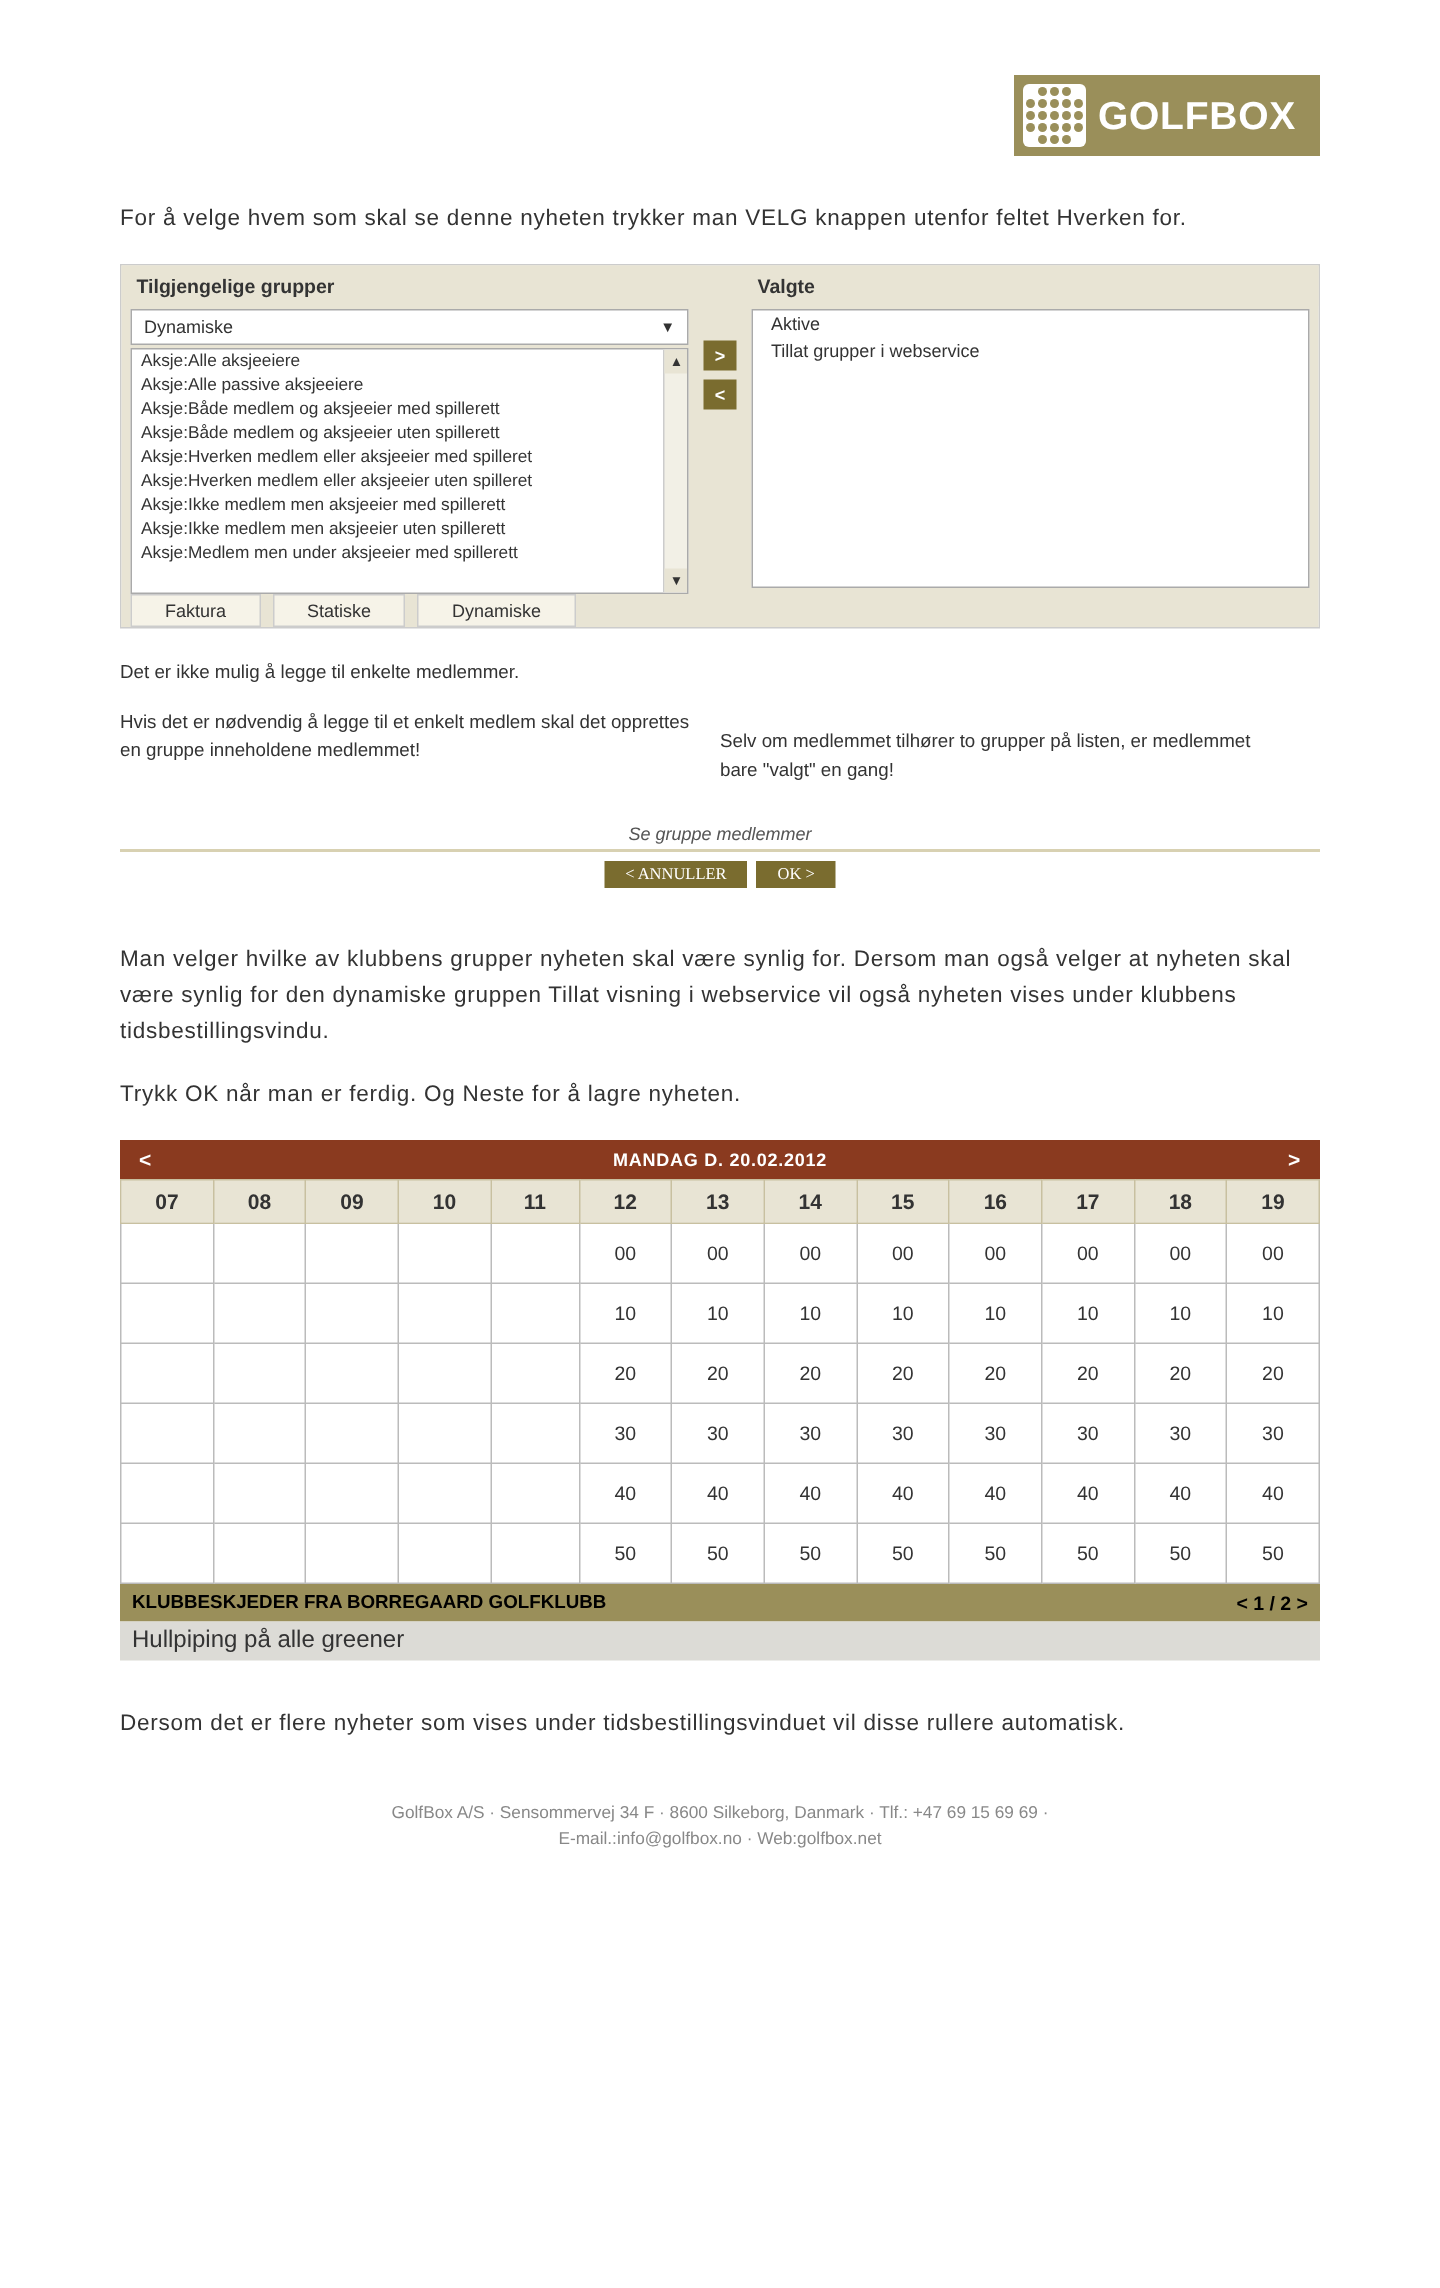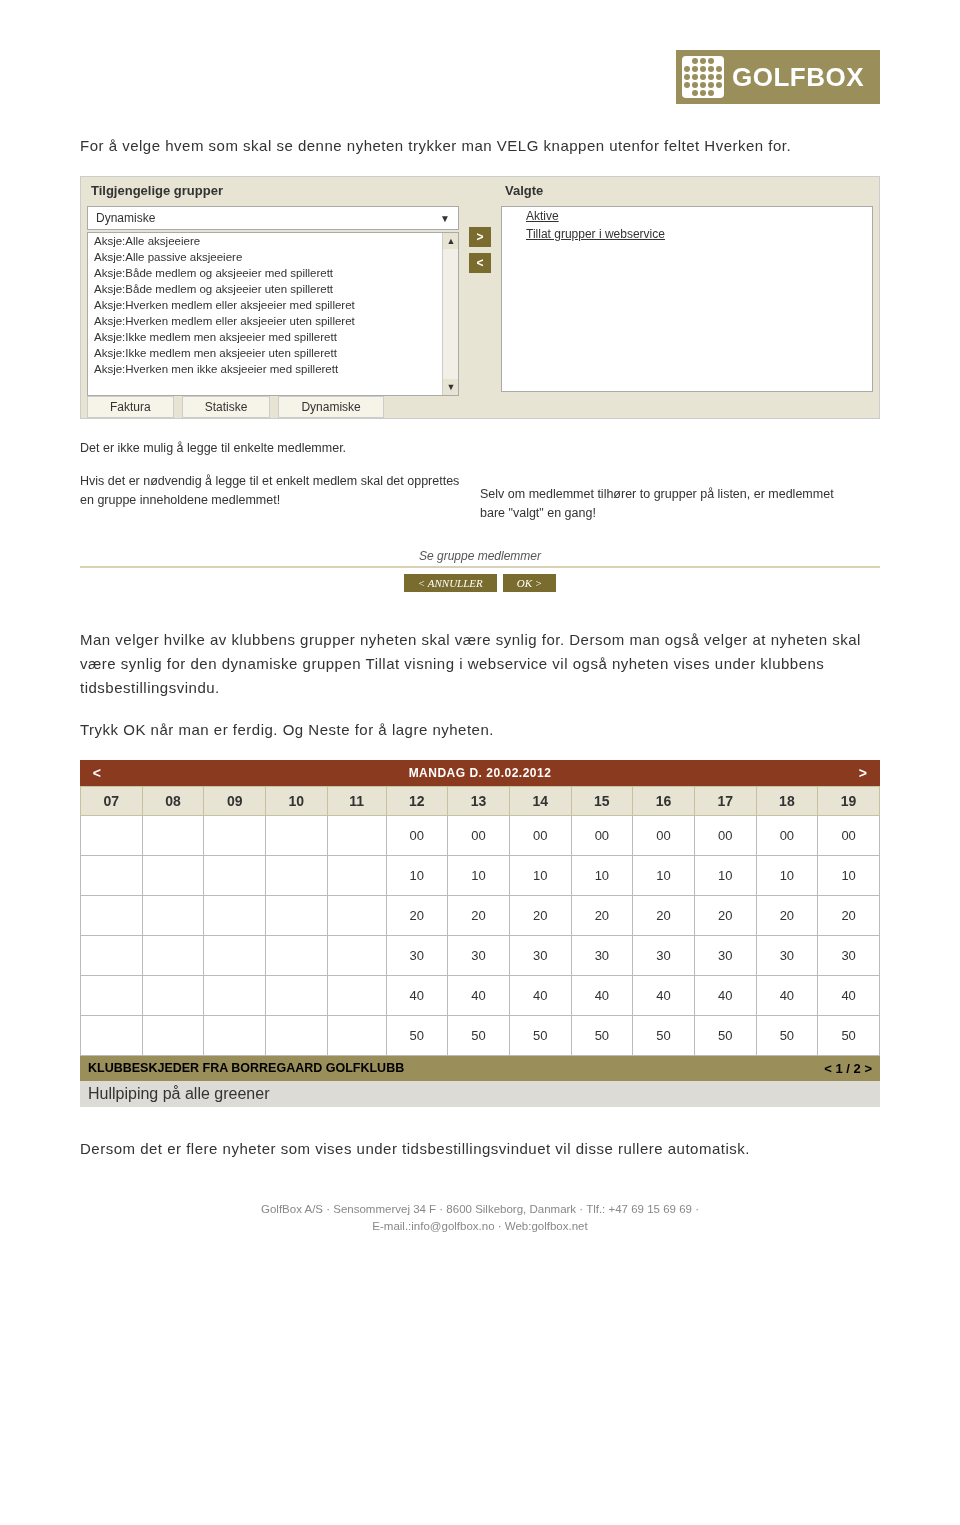--- a/index.html
+++ b/index.html
@@ -21,27 +21,27 @@
   .select-wrap .tri { font-size:10px; }
   .list-box { background:#fff; margin:2px 6px 0 6px; border:1px solid #aaa; height:164px; font-size:11.5px; overflow:hidden; position:relative; }
   .list-row { padding:2px 6px; white-space:nowrap; }
   .list-scroll { position:absolute; right:0; top:0; bottom:0; width:16px; background:#f2f0e6; border-left:1px solid #ccc; }
   .scroll-arrow { position:absolute; width:16px; height:16px; background:#e8e4d4; font-size:9px; text-align:center; line-height:16px; }
   .scroll-up { top:0; }
   .scroll-dn { bottom:0; }
   .mid-btns { width:30px; display:flex; flex-direction:column; justify-content:flex-start; align-items:center; padding-top:50px; gap:6px; }
   .mid-btn { width:22px; height:20px; background:#7a6c2f; color:#fff; font-size:12px; text-align:center; line-height:20px; font-weight:bold; }
   .valgte-box { background:#fff; margin:2px 6px; border:1px solid #aaa; height:186px; font-size:12px; }
-  .valgte-row { padding:2px 24px;text-decoration:underline; }
+  .valgte-row { padding:2px 12px; }
   .tabs-row { display:flex; background:#e8e4d4; padding:0 6px; gap:8px; }
   .tab { flex:0 0 auto; background:#f6f3e8; border:1px solid #ccc; padding:3px 22px; font-size:12px; }
   .sub-text { font-family: Verdana, Arial; font-size:12.5px; line-height:1.5; margin:14px 0; }
   .see-members { text-align:center; font-style:italic; color:#555; font-size:12px; padding:6px 0 3px 0; border-bottom:2px solid #d8d1b2; margin-top:6px; }
   .action-row { display:flex; justify-content:center; gap:6px; padding:6px 0; }
-  .act-btn { background:#7a6c2f; color:#fff; font-size:11px; padding:3px 14px; font-family:Verdana;font-style:italic; }
+  .act-btn { background:#7a6c2f; color:#fff; font-size:11px; padding:3px 14px; font-family:Verdana; }
   .sched-wrap { margin-top:10px; }
   .sched-head { background:#8a3a1f; color:#fff; display:flex; align-items:center; justify-content:center; position:relative; height:26px; font-size:12px; font-weight:bold; letter-spacing:0.5px; }
   .sched-head .arrow { position:absolute; top:0; height:26px; width:26px; text-align:center; line-height:26px; font-size:14px; }
   .sched-head .arrow.l { left:4px; }
   .sched-head .arrow.r { right:4px; }
   .sched-table { width:100%; border-collapse:collapse; }
   .sched-table th { background:#e8e4d4; font-size:14px; font-weight:bold; padding:6px 0; border:1px solid #c8c0a0; text-align:center; }
   .sched-table td { border:1px solid #bbb; height:40px; font-size:13px; text-align:center; vertical-align:middle; }
   .klubb-head { background:#9a8f5a; color:#000; font-weight:bold; font-size:12.5px; padding:5px 8px; display:flex; justify-content:space-between; align-items:center; margin-top:0; }
   .klubb-pager { font-weight:bold; font-size:13px; }
@@ -102,21 +102,21 @@
         </div>
         <div class="list-box">
           <div class="list-row">Aksje:Alle aksjeeiere</div>
           <div class="list-row">Aksje:Alle passive aksjeeiere</div>
           <div class="list-row">Aksje:Både medlem og aksjeeier med spillerett</div>
           <div class="list-row">Aksje:Både medlem og aksjeeier uten spillerett</div>
           <div class="list-row">Aksje:Hverken medlem eller aksjeeier med spilleret</div>
           <div class="list-row">Aksje:Hverken medlem eller aksjeeier uten spilleret</div>
           <div class="list-row">Aksje:Ikke medlem men aksjeeier med spillerett</div>
           <div class="list-row">Aksje:Ikke medlem men aksjeeier uten spillerett</div>
-          <div class="list-row">Aksje:Hverken men ikke aksjeeier med spillerett</div>
+          <div class="list-row">Aksje:Medlem men under aksjeeier med spillerett</div>
           <div class="list-scroll">
             <div class="scroll-arrow scroll-up">▲</div>
             <div class="scroll-arrow scroll-dn">▼</div>
           </div>
         </div>
         <div class="tabs-row">
           <div class="tab">Faktura</div>
           <div class="tab">Statiske</div>
           <div class="tab">Dynamiske</div>
         </div>

